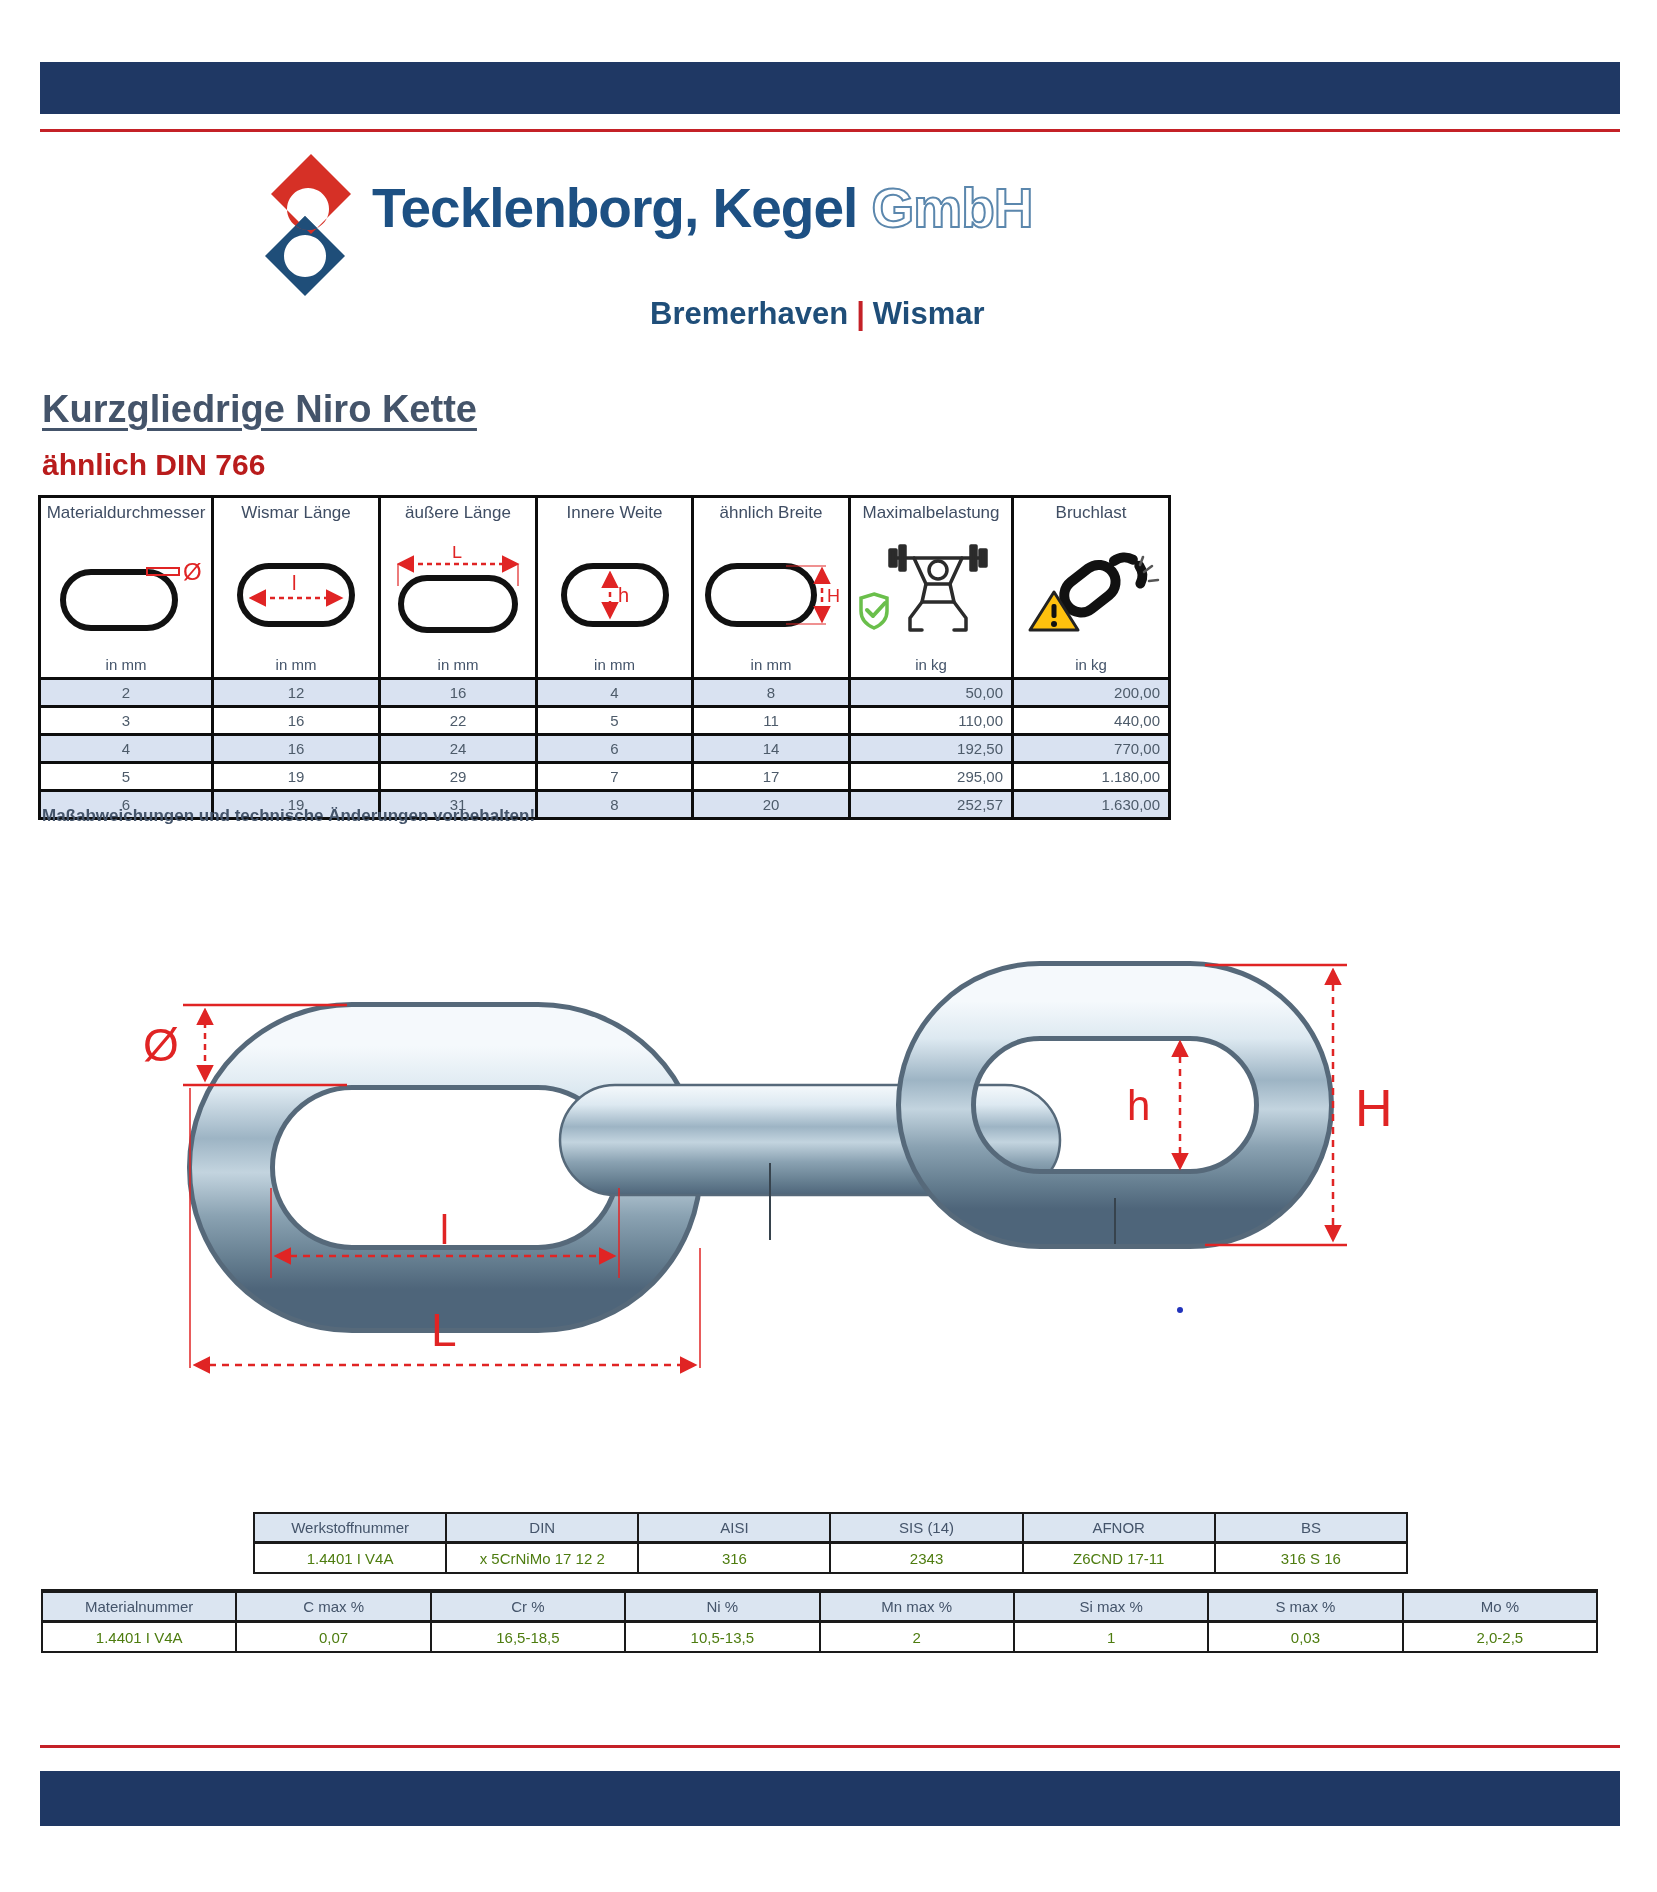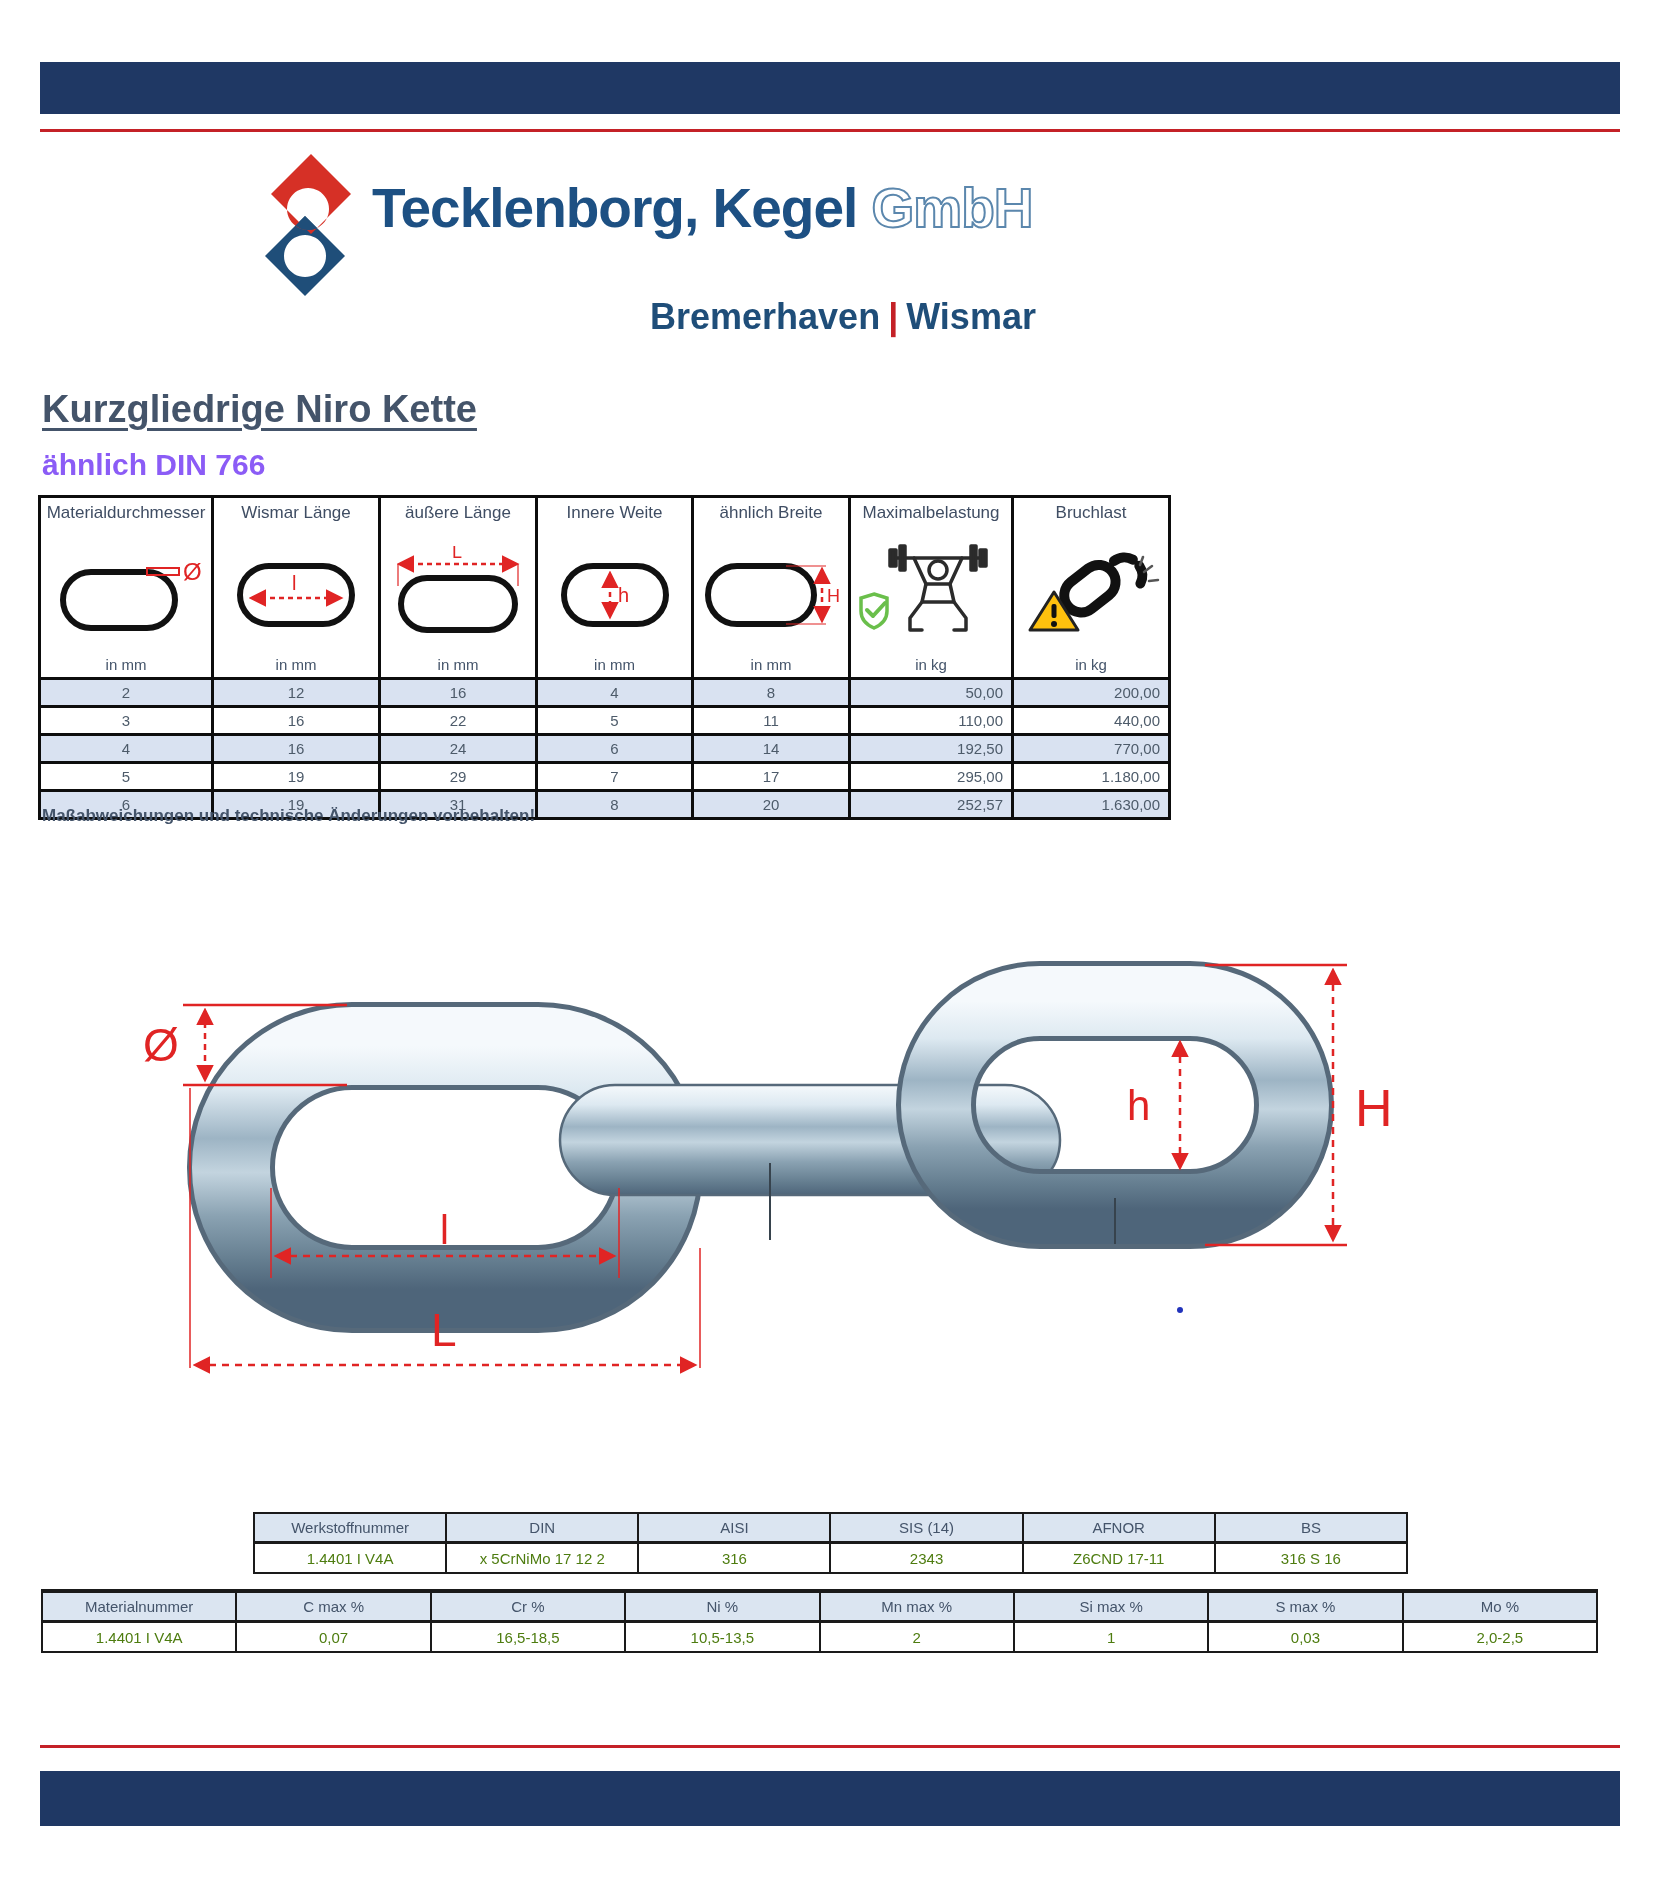--- a/index.html
+++ b/index.html
@@ -9,27 +9,27 @@
   }
   .abs{position:absolute;}
 
   
   .navy-bar{background:#1f3864;}
   .red-line{background:#c42127;}
 
   
   #brand-text{left:372px;top:176px;font-size:55px;font-weight:700;color:#1d5083;letter-spacing:-1px;white-space:nowrap;}
   #brand-suffix{color:#ffffff;-webkit-text-stroke:2px #5b87ad;font-weight:700;}
-  #brand-sub{left:650px;top:296px;font-size:36px;font-weight:700;color:#1f4e79;white-space:nowrap;}
+  #brand-sub{left:650px;top:296px;font-size:31px;font-weight:700;color:#1f4e79;white-space:nowrap;}
   #brand-sub .pipe{color:#c42127;padding:0 8px;}
 
   
   #doc-title{left:42px;top:388px;font-size:38px;font-weight:700;color:#44546a;
     text-decoration:underline;text-decoration-thickness:3px;text-underline-offset:6px;}
-  #doc-subtitle{left:42px;top:448px;font-size:30px;font-weight:700;color:#8b5cf6;}
+  #doc-subtitle{left:42px;top:448px;font-size:30px;font-weight:700;color:#b91c1c;}
 
   
   #spec-table{left:38px;top:495px;}
   table.spec{border-collapse:collapse;table-layout:fixed;width:1130px;background:#fdba74;}
   table.spec th,table.spec td{border:3px solid #0d0d0d;}
   table.spec th{padding:0;vertical-align:top;background:#fff;font-weight:400;}
   .colhead{display:flex;flex-direction:column;justify-content:space-between;align-items:center;height:170px;padding:5px 1px 4px;}
   .col-label{font-size:17px;color:#3f4d63;white-space:nowrap;}
   .col-unit{font-size:15px;color:#44546a;}
   .col-icon{flex:1;display:flex;align-items:center;justify-content:center;width:100%;}

